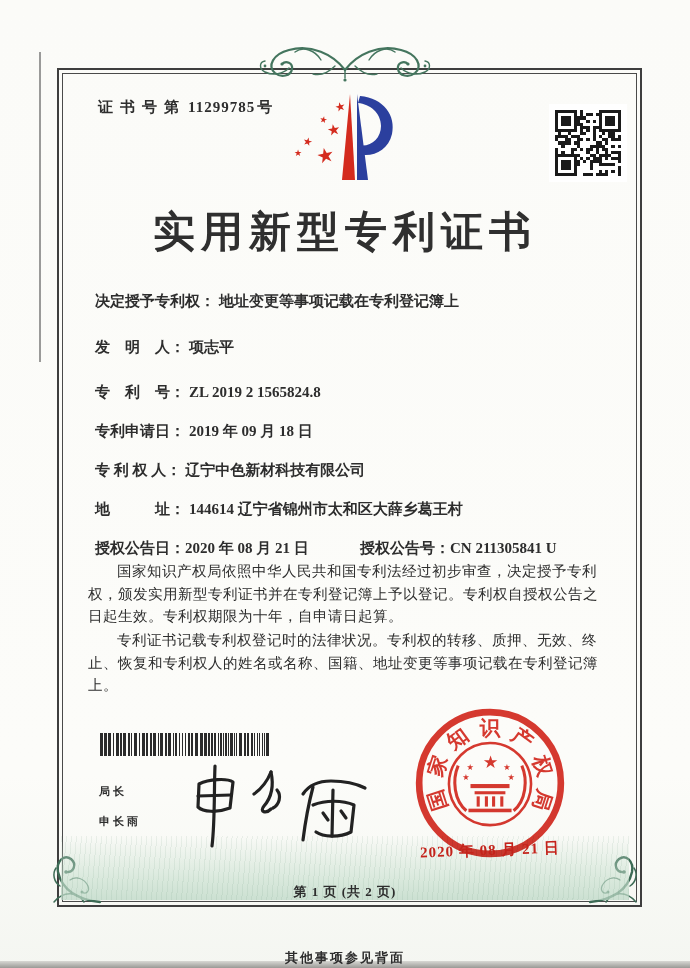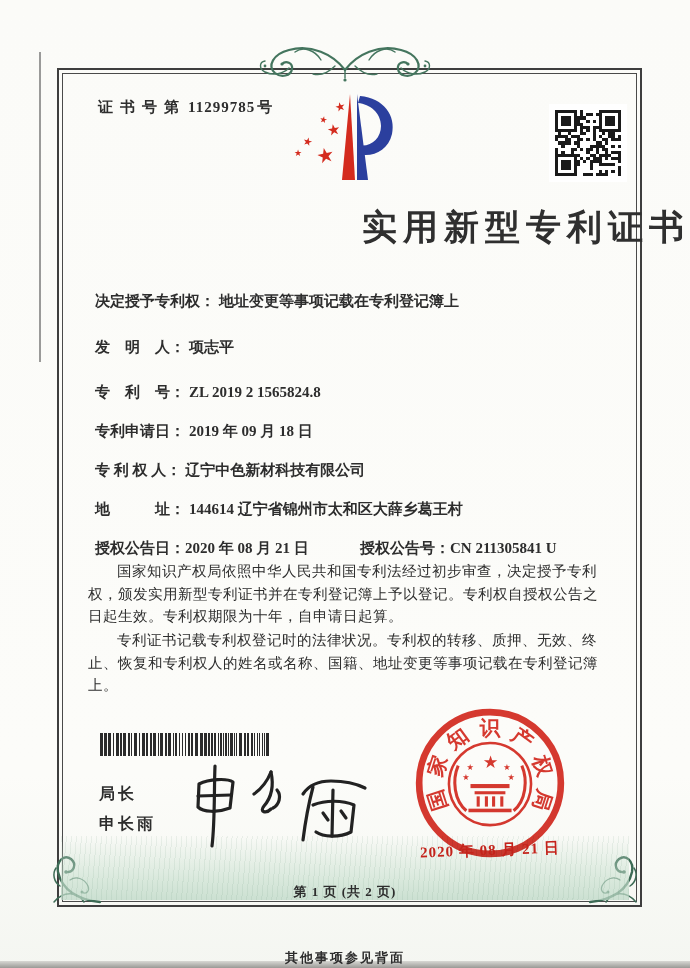--- a/index.html
+++ b/index.html
@@ -18,32 +18,32 @@
       linear-gradient(180deg,rgba(207,227,212,0) 0%,rgba(199,223,206,.65) 70%,rgba(189,216,198,.75) 100%);}
   .ornament-top{position:absolute;left:225px;top:26px;width:240px;height:58px;}
   .corner-fl{position:absolute;width:60px;height:60px;}
   .corner-bl{left:44px;top:846px;}
   .corner-br{left:586px;top:846px;transform:scaleX(-1);}
   .cert-no{position:absolute;left:98px;top:98px;font-size:15px;font-weight:600;text-align:right;}
   .cert-no .sp{letter-spacing:7px;}
   .cert-no .num{letter-spacing:1px;padding:0 2px;}
   .logo{position:absolute;left:286px;top:84px;width:122px;height:108px;}
   .qr{position:absolute;left:549px;top:104px;width:78px;height:78px;background:#fff;}
-  .title{position:absolute;left:0;top:204px;width:100%;text-align:right;
-    font-size:35px;font-weight:700;letter-spacing:6px;color:#2f2f2f;}
+  .title{position:absolute;left:0;top:204px;width:100%;text-align:center;
+    font-size:42px;font-weight:700;letter-spacing:6px;color:#2f2f2f;}
   .fieldrow{position:absolute;left:95px;font-size:15px;font-weight:600;white-space:nowrap;}
   .fieldrow .lab{margin-right:4px;}
   .r0{top:292px}.r1{top:338px}.r2{top:383px}.r3{top:422px}.r4{top:461px}.r5{top:500px}
   .grantrow{position:absolute;left:95px;top:539px;width:500px;font-size:15px;font-weight:600;white-space:nowrap;}
   .grant-no{position:absolute;left:265px;top:0;}
   .para{position:absolute;left:88px;width:516px;font-size:14.5px;line-height:22.5px;
     letter-spacing:.5px;text-indent:2em;font-weight:500;}
   .p1{top:560px}.p2{top:629px}
   .barcode{position:absolute;left:100px;top:733px;width:172px;height:23px;}
-  .director{position:absolute;left:99px;font-size:16px;font-weight:700;letter-spacing:3px;}
+  .director{position:absolute;left:99px;font-size:11px;font-weight:700;letter-spacing:3px;}
   .d1{top:784px}.d2{top:814px}
   .signature{position:absolute;left:185px;top:760px;width:200px;height:92px;}
   .seal{position:absolute;left:413px;top:706px;width:154px;height:154px;opacity:.92;mix-blend-mode:multiply;}
   .seal-date{position:absolute;left:403px;top:841px;width:174px;text-align:center;
     font-size:15px;font-weight:700;color:var(--date-red,#c4231b);transform:rotate(-2deg);letter-spacing:1px;}
   .page-num{position:absolute;left:0;top:883px;width:100%;text-align:center;font-size:13px;font-weight:600;letter-spacing:1px;}
   .back-note{position:absolute;left:0;top:925px;width:100%;text-align:center;font-size:13px;font-weight:600;letter-spacing:2px;margin-top:24px;}
 </style>
 </head>
 <body>

